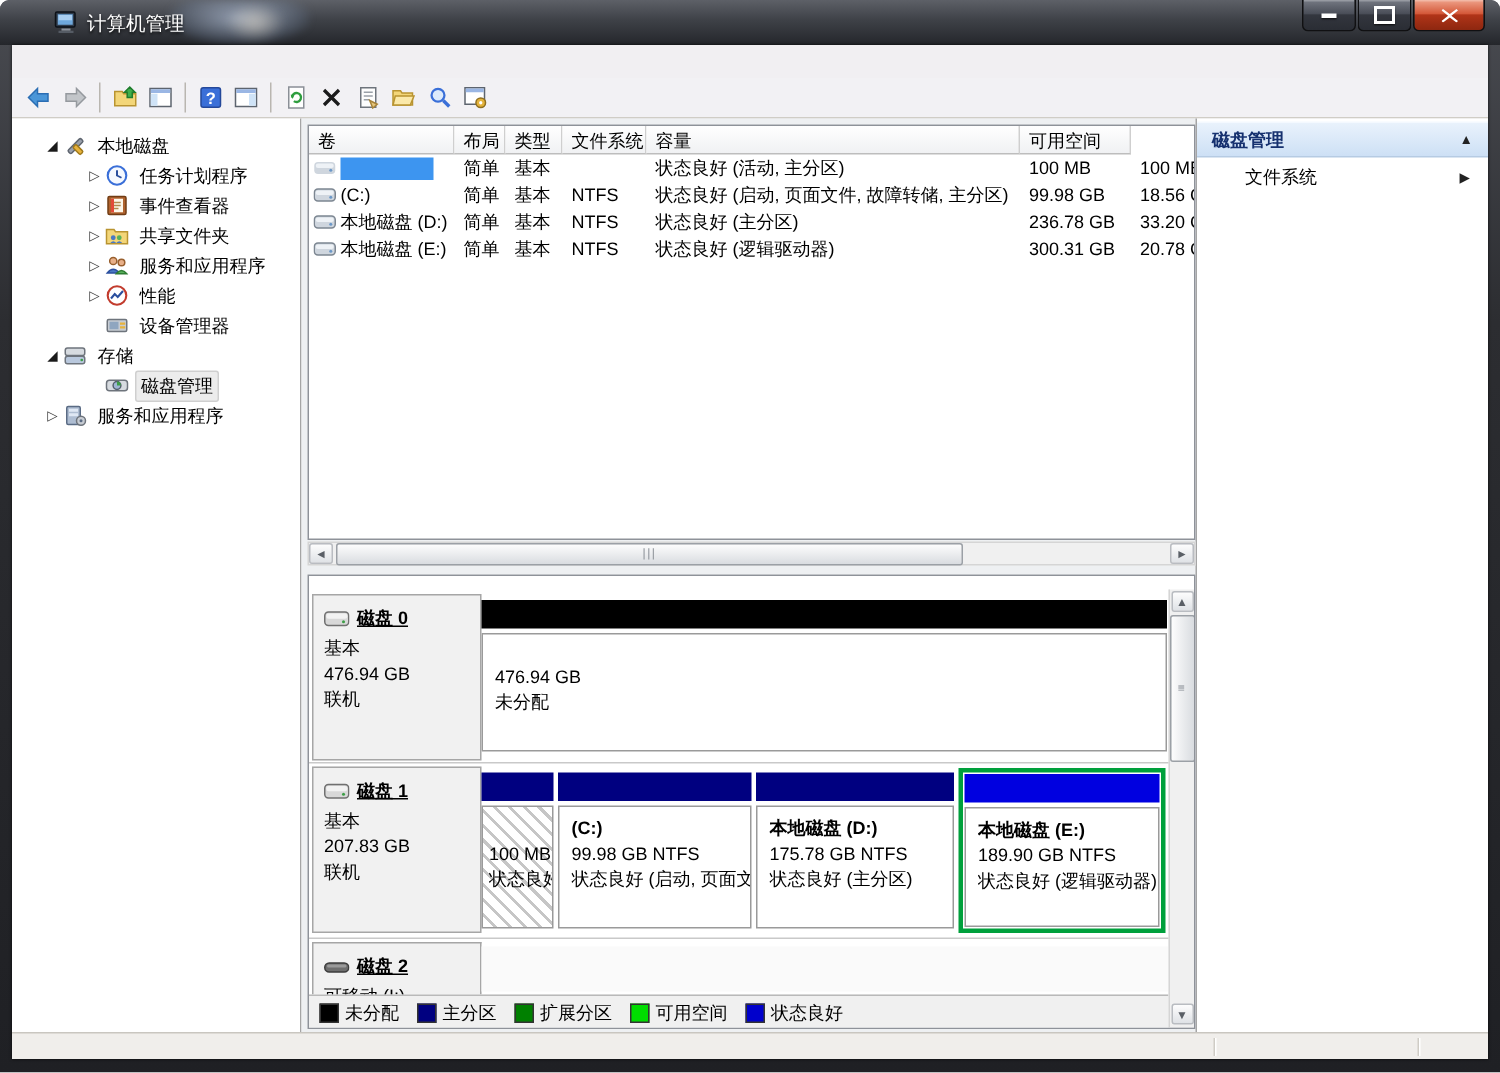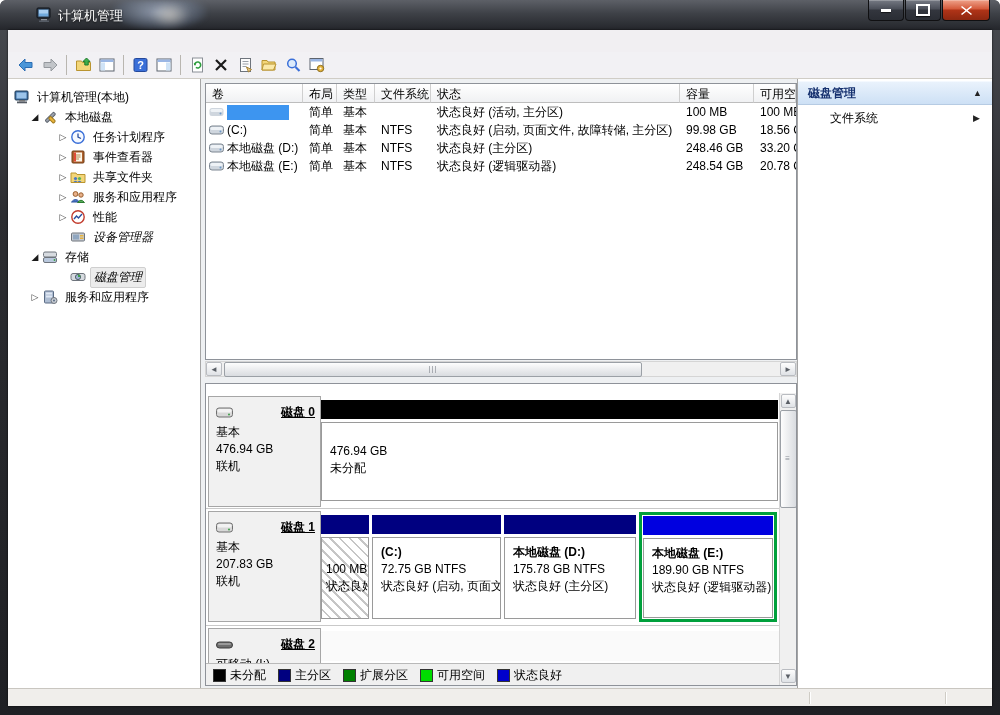--- a/index.html
+++ b/index.html
@@ -30,21 +30,21 @@
   .tbtn{width:24px;height:22px;display:flex;align-items:center;justify-content:center;border-radius:2px;}
   .tsep{width:1px;height:20px;background:#b9b6b0;margin:0 4px;}
   
   .tree{position:absolute;left:8px;top:79px;width:193px;height:609px;background:#fff;border-right:1px solid #a5a5a5;overflow:hidden;padding-top:8px;box-sizing:border-box;}
   .trow{height:20px;display:flex;align-items:center;white-space:nowrap;}
   .exp{width:14px;font-size:9px;color:#444;text-align:center;flex:0 0 14px;}
   .exp.open{color:#1a1a1a;}
   .ticon{width:16px;height:16px;flex:0 0 16px;margin-right:4px;display:inline-block;}
   .tlabel{padding:1px 3px;}
   .tsel{background:#ececec;border:1px solid #cfcfcf;border-radius:2px;}
-  .pl6{padding-left:6px;} .pl20{padding-left:20px;} .pl48{padding-left:48px;} .pl62{padding-left:62px;font-style:italic;}
+  .pl6{padding-left:6px;} .pl20{padding-left:20px;} .pl48{padding-left:48px;} .pl62{padding-left:62px;}
   
   .center-bg{position:absolute;left:201px;top:79px;width:597px;height:609px;background:#eef0f2;border-right:1px solid #a5a5a5;box-sizing:border-box;}
   .vlist{position:absolute;left:205px;top:83px;width:592px;height:277px;background:#fff;border:1px solid #8e9299;box-sizing:border-box;overflow:hidden;}
   .vhead{display:grid;grid-template-columns:97px 34px 38px 56px 249px 74px auto;height:19px;}
   .hcell{background:linear-gradient(180deg,#ffffff,#f0f1f3);border-right:1px solid #cfcfcf;border-bottom:1px solid #bdbdbd;
     padding:2px 4px 0 6px;box-sizing:border-box;white-space:nowrap;overflow:hidden;}
   .vrow{display:grid;grid-template-columns:97px 34px 38px 56px 249px 74px auto;height:18px;line-height:18px;white-space:nowrap;}
   .vcell{padding-left:6px;overflow:hidden;}
   .vname{display:flex;align-items:center;padding-left:3px;overflow:hidden;}
   .vname svg{margin-right:3px;flex:0 0 15px;}
@@ -54,21 +54,21 @@
   .sbtn{width:16px;height:14px;display:flex;align-items:center;justify-content:center;font-size:8px;color:#5a5f66;background:linear-gradient(180deg,#fdfdfd,#dfe2e6);border:1px solid #b9bcc1;border-radius:2px;box-sizing:border-box;}
   .hthumb{margin-left:2px;width:416px;height:13px;background:linear-gradient(180deg,#fdfdfd,#d9dce0);border:1px solid #9ba0a6;border-radius:2px;display:flex;align-items:center;justify-content:center;}
   .hspacer{flex:1;}
   .grip{color:#8a8f96;font-size:8px;letter-spacing:1px;line-height:6px;}
   .vscroll{position:absolute;right:0;top:9px;bottom:0;width:17px;background:#f0f0f0;border-left:1px solid #d5d5d5;display:flex;flex-direction:column;align-items:center;box-sizing:border-box;}
   .vthumb{width:15px;height:96px;margin-top:2px;background:linear-gradient(90deg,#fdfdfd,#d9dce0);border:1px solid #9ba0a6;border-radius:2px;display:flex;align-items:center;justify-content:center;flex-direction:column;}
   .vspacer{flex:1;}
   
   .gv{position:absolute;left:205px;top:383px;width:592px;height:303px;background:#fff;border:1px solid #8e9299;box-sizing:border-box;overflow:hidden;}
   .dlabel{position:absolute;left:2px;width:113px;background:#f1f1f1;border:1px solid #a6a6a6;box-sizing:border-box;padding:7px 4px 0 7px;line-height:17px;}
-  .dname{font-weight:bold;text-decoration:underline;margin-left:43px;}
+  .dname{font-weight:bold;text-decoration:underline;}
   .dnamerow{display:flex;align-items:center;margin-bottom:3px;}
   .dnamerow svg{margin-right:5px;}
   .rowsep{position:absolute;left:0;width:100%;height:1px;background:#c9c9c9;}
   .region{position:absolute;}
   .rband{position:absolute;left:0;right:0;top:0;height:19px;}
   .rbody{position:absolute;left:0;right:0;top:22px;bottom:0;background:#fff;border:1px solid #9a9a9a;box-sizing:border-box;overflow:hidden;padding:6px 0 0 8px;line-height:17px;white-space:nowrap;}
   .rbody.hatch{background:repeating-linear-gradient(45deg,#ffffff 0 5px,#c6c6c6 5px 7px);padding-left:4px;}
   .rt{font-weight:bold;height:17px;}
   .region-ext{position:absolute;border:3px solid #00a03c;box-sizing:border-box;}
   .region-ext .rband{left:1px;right:1px;top:1px;}
@@ -201,29 +201,20 @@
       <svg width="18" height="16" viewBox="0 0 16 16">
         <rect x="1" y="1.5" width="13" height="11" fill="#fff" stroke="#5d646e"></rect>
         <rect x="1.5" y="2" width="12" height="2.5" fill="#9ab6e4"></rect>
         <circle cx="11.5" cy="11.5" r="3.2" fill="#e3b23a" stroke="#8f6f1f"></circle>
         <circle cx="11.5" cy="11.5" r="1.1" fill="#fff"></circle>
         </svg>
     </div>
   </div>
 
   <div class="tree">
-    <div class="trow pl6">
-      <span class="ticon"><svg width="16" height="16" viewBox="0 0 16 16">
-            <rect x="1" y="2" width="13" height="9" rx="1" fill="#3b6ea5" stroke="#223c57"></rect>
-            <rect x="2.5" y="3.5" width="10" height="6" fill="#9cc4ea"></rect>
-            <rect x="5" y="11" width="6" height="1.5" fill="#777"></rect>
-            <rect x="3" y="12.5" width="10" height="1.8" fill="#555b64"></rect>
-          </svg></span>
-      <span class="tlabel">计算机管理(本地)</span>
-    </div>
     <div class="trow pl20">
       <span class="exp open">◢</span>
       <span class="ticon"><svg width="16" height="16" viewBox="0 0 16 16">
             <rect x="2" y="7" width="12" height="3" rx="1" transform="rotate(-45 8 8)" fill="#9aa0ab" stroke="#5f6670"></rect>
             <rect x="7" y="9" width="7" height="3" rx="1" transform="rotate(45 10 10)" fill="#e8b33c" stroke="#a07a1d"></rect>
           </svg></span>
       <span class="tlabel">本地磁盘</span>
     </div>
     <div class="trow pl48">
       <span class="exp">▷</span>
@@ -311,21 +302,20 @@
   </div>
 
   <div class="center-bg"></div>
 
   <div class="vlist">
     <div class="vhead">
       <div class="hcell">卷</div>
       <div class="hcell">布局</div>
       <div class="hcell">类型</div>
       <div class="hcell">文件系统</div>
-      <div class="hcell">状态</div>
       <div class="hcell">容量</div>
       <div class="hcell">可用空间</div>
     </div>
     <div class="vrow">
       <div class="vname">
           <svg width="15" height="14" viewBox="0 0 15 14">
             <rect x="0.5" y="3" width="14" height="8" rx="2.5" fill="#cfd6de" stroke="#7c8term"></rect>
             <rect x="1.5" y="4" width="12" height="3" rx="1.5" fill="#eef2f6"></rect>
             <circle cx="11.5" cy="8.5" r="1" fill="#6c98c8"></circle>
           </svg>
@@ -361,37 +351,37 @@
             <rect x="0.5" y="3" width="14" height="8" rx="2.5" fill="#cfd6de" stroke="#7c8691"></rect>
             <rect x="1.5" y="4" width="12" height="3" rx="1.5" fill="#eef2f6"></rect>
             <circle cx="11.5" cy="8.5" r="1" fill="#6c98c8"></circle>
           </svg>
           <span>本地磁盘 (D:)</span>
         </div>
       <div class="vcell">简单</div>
       <div class="vcell">基本</div>
       <div class="vcell">NTFS</div>
       <div class="vcell">状态良好 (主分区)</div>
-      <div class="vcell">248.46 GB</div>
+      <div class="vcell">236.78 GB</div>
       <div class="vcell">33.20 GB</div>
     </div>
     <div class="vrow">
       <div class="vname">
           <svg width="15" height="14" viewBox="0 0 15 14">
             <rect x="0.5" y="3" width="14" height="8" rx="2.5" fill="#cfd6de" stroke="#7c8691"></rect>
             <rect x="1.5" y="4" width="12" height="3" rx="1.5" fill="#eef2f6"></rect>
             <circle cx="11.5" cy="8.5" r="1" fill="#6c98c8"></circle>
           </svg>
           <span>本地磁盘 (E:)</span>
         </div>
       <div class="vcell">简单</div>
       <div class="vcell">基本</div>
       <div class="vcell">NTFS</div>
       <div class="vcell">状态良好 (逻辑驱动器)</div>
-      <div class="vcell">248.54 GB</div>
+      <div class="vcell">300.31 GB</div>
       <div class="vcell">20.78 GB</div>
     </div>
   </div>
 
   <div class="hscroll">
     <div class="sbtn">◄</div>
     <div class="hthumb">
         <span class="grip">|||</span>
       </div>
     <div class="hspacer"></div>
@@ -440,21 +430,21 @@
       <div class="rbody hatch">
         <div class="rt nowrap"></div>
         <div class="nowrap">100 MB</div>
         <div class="nowrap">状态良好</div>
       </div>
     </div>
     <div class="region" style="left:166px;top:131px;width:129px;height:104px;">
       <div class="rband" style="background-color: rgb(0, 0, 128);"></div>
       <div class="rbody">
         <div class="rt nowrap">(C:)</div>
-        <div class="nowrap">72.75 GB NTFS</div>
+        <div class="nowrap">99.98 GB NTFS</div>
         <div class="nowrap">状态良好 (启动, 页面文件, 故障转储, 主分区)</div>
       </div>
     </div>
     <div class="region" style="left:298px;top:131px;width:132px;height:104px;">
       <div class="rband" style="background-color: rgb(0, 0, 128);"></div>
       <div class="rbody">
         <div class="rt nowrap">本地磁盘 (D:)</div>
         <div class="nowrap">175.78 GB NTFS</div>
         <div class="nowrap">状态良好 (主分区)</div>
       </div>

